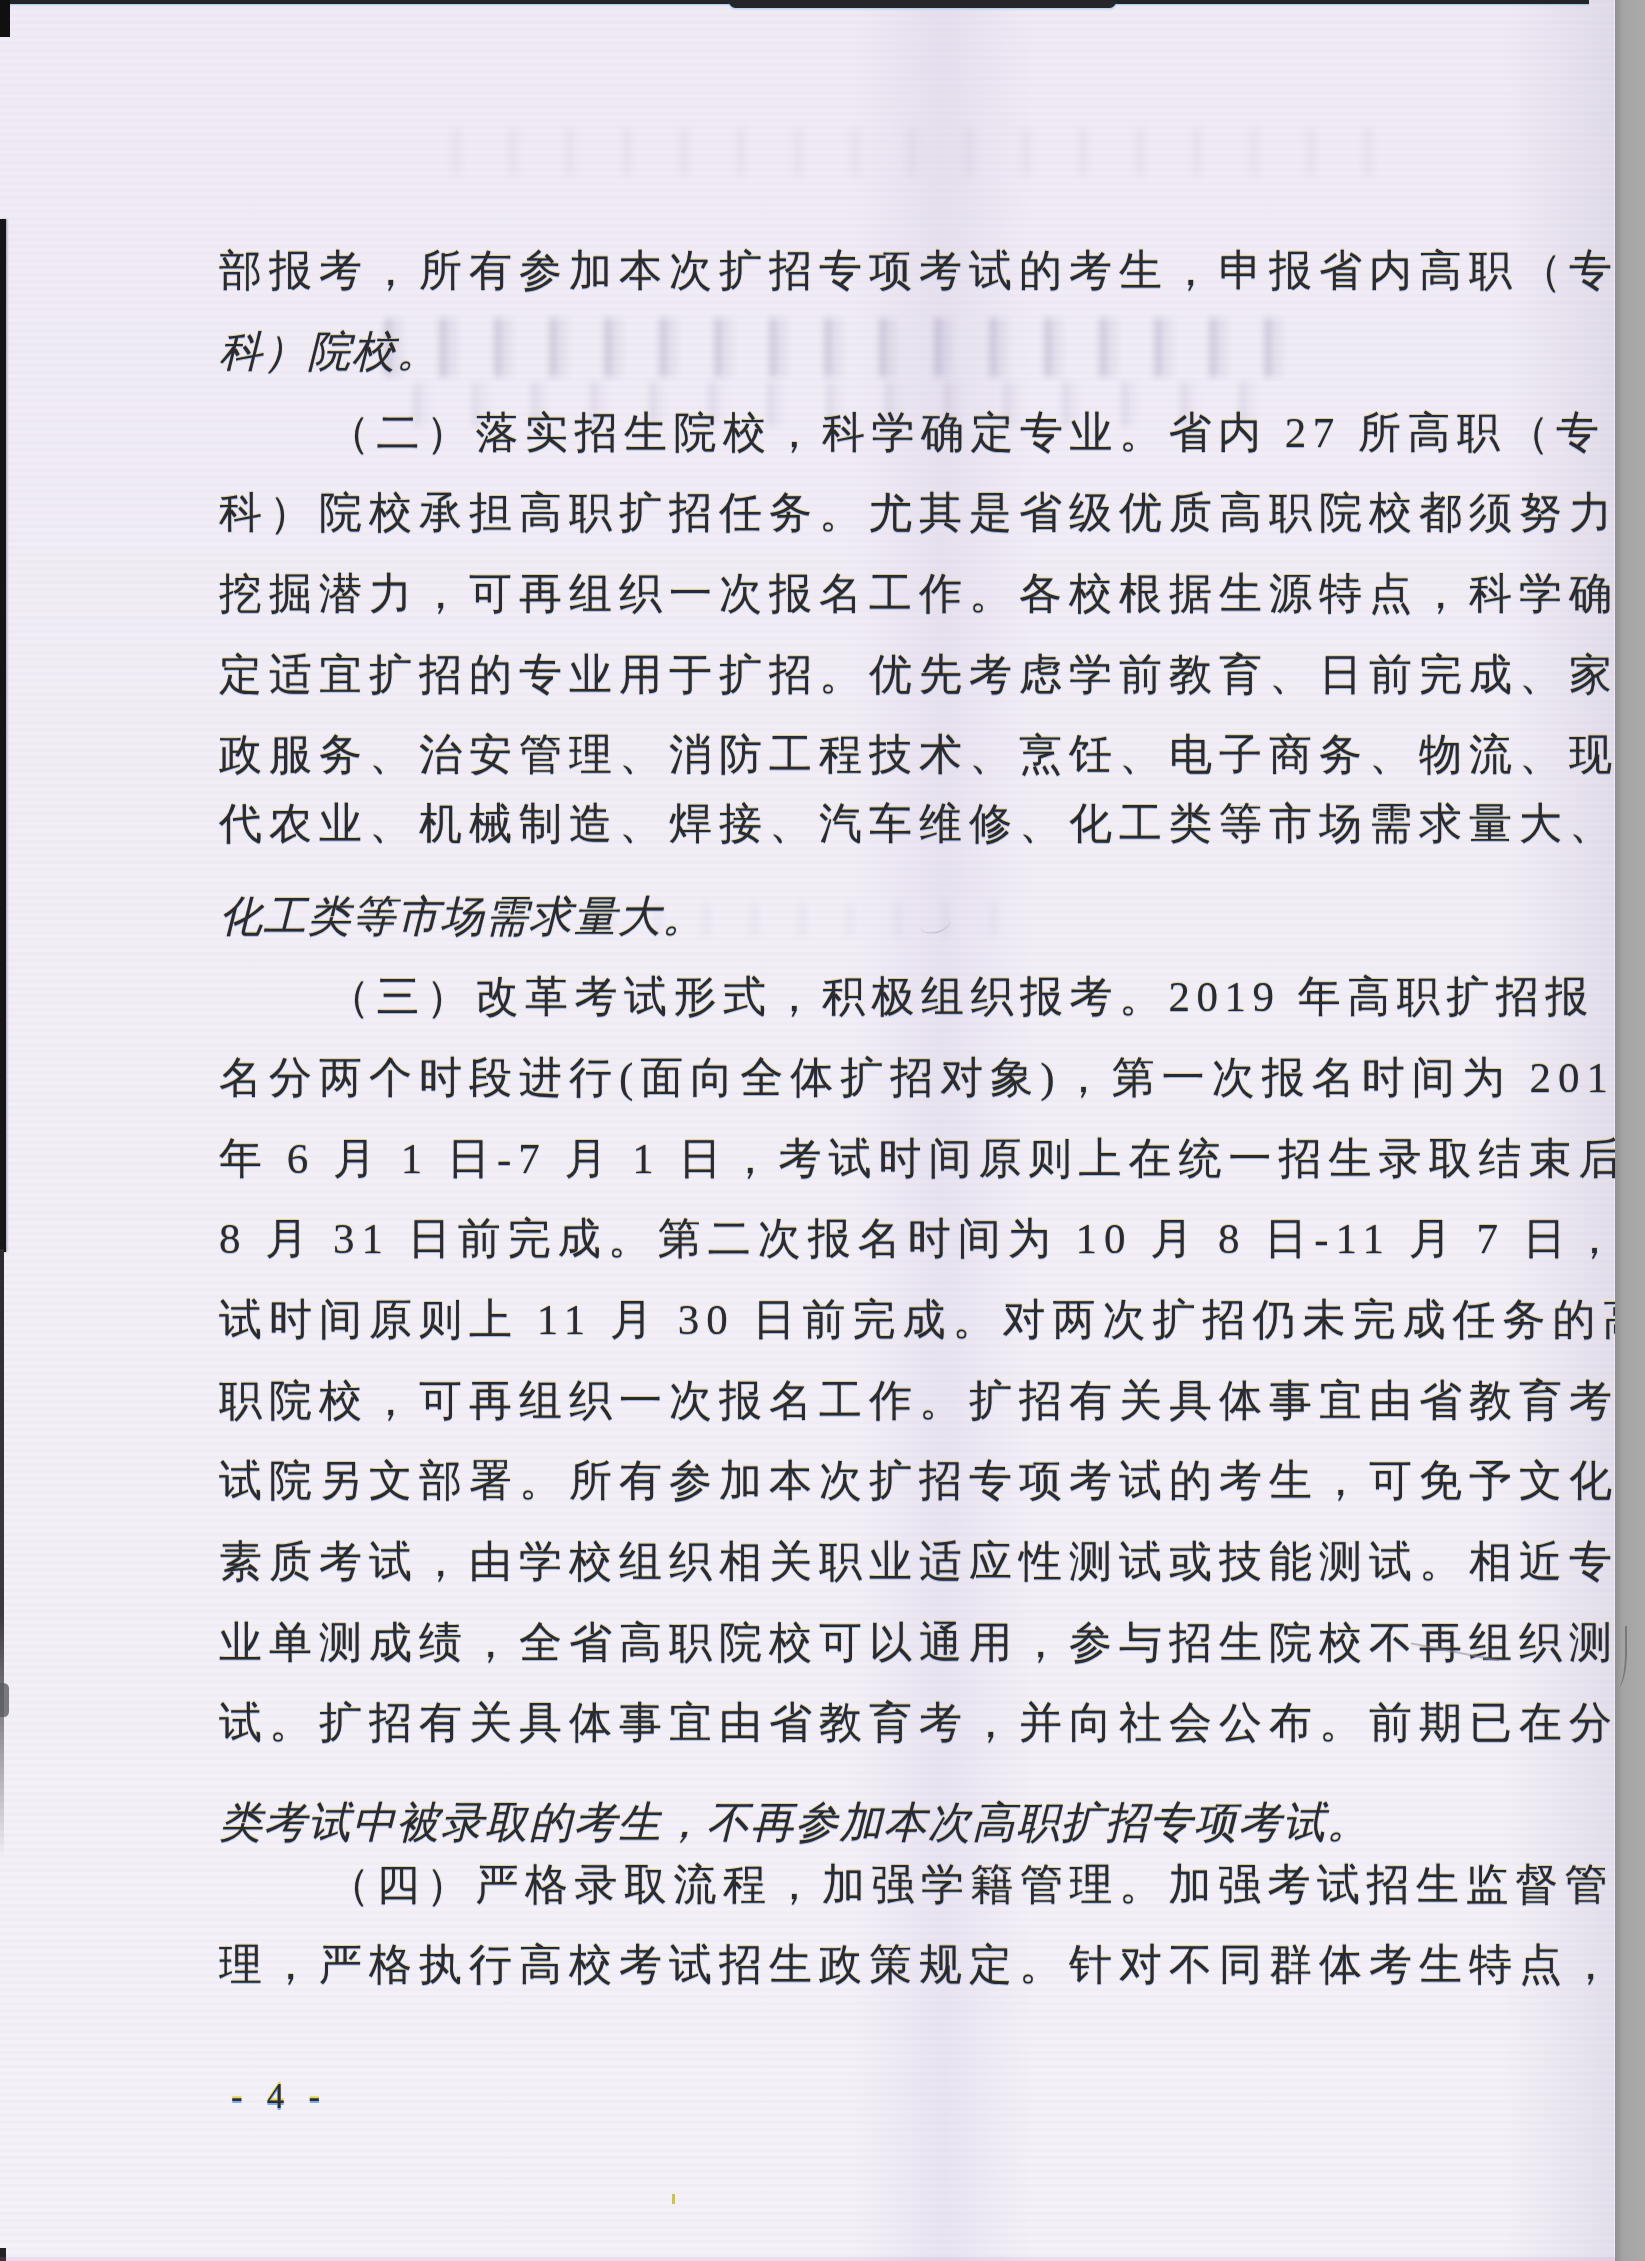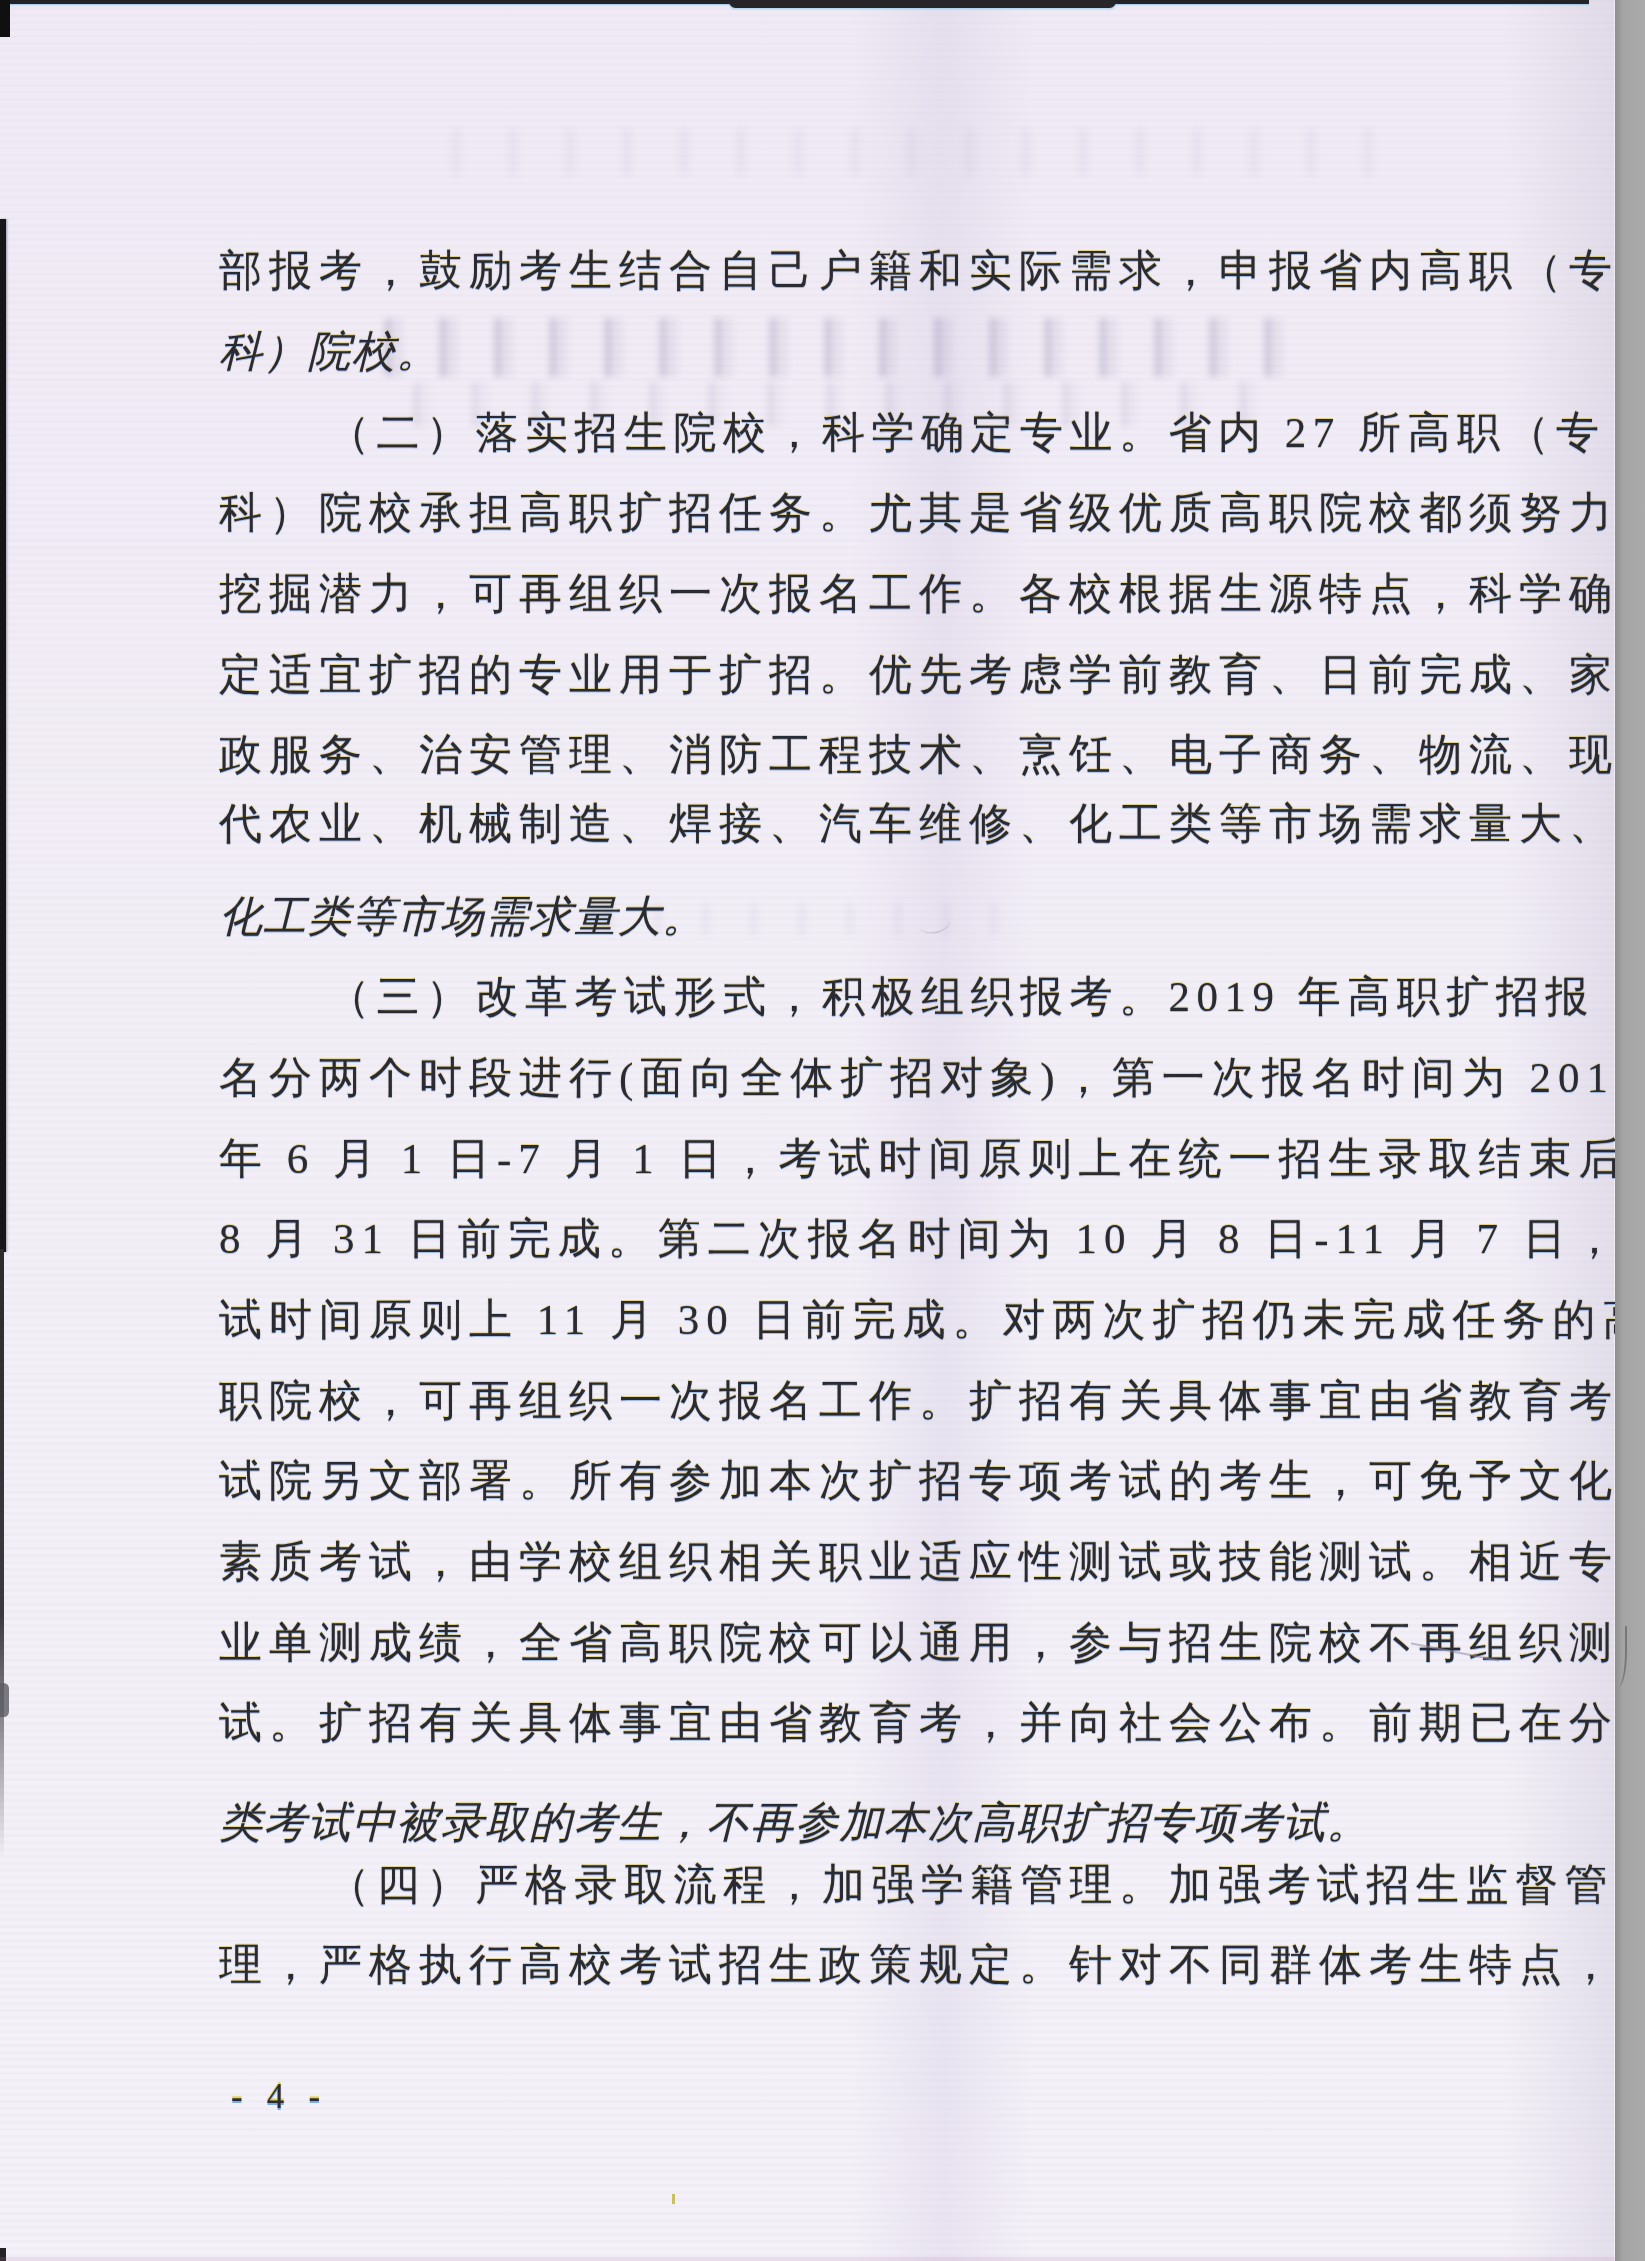--- a/index.html
+++ b/index.html
@@ -102,21 +102,21 @@
 <div class="scanband"></div>
 <div class="vband"></div>
 <div class="vband2"></div>
 
 <div class="ghost ghost-top"></div>
 <div class="ghost ghost-a"></div>
 <div class="ghost ghost-b"></div>
 <div class="ghost ghost-mid"></div>
 <div class="pencil-mark"></div>
 
-<div class="line" style="top:248px">部报考，鼓励考生结合自己户籍和实际需求，申报省内高职（专</div>
+<div class="line" style="top:248px">部报考，所有参加本次扩招专项考试的考生，申报省内高职（专</div>
 <div class="line short" style="top:329px">科）院校。</div>
 <div class="line indent" style="top:410px">（二）落实招生院校，科学确定专业。省内 27 所高职（专</div>
 <div class="line" style="top:490px">科）院校承担高职扩招任务。尤其是省级优质高职院校都须努力</div>
 <div class="line" style="top:571px">挖掘潜力，可再组织一次报名工作。各校根据生源特点，科学确</div>
 <div class="line" style="top:652px">定适宜扩招的专业用于扩招。优先考虑学前教育、日前完成、家</div>
 <div class="line" style="top:732px">政服务、治安管理、消防工程技术、烹饪、电子商务、物流、现</div>
 <div class="line" style="top:801px">代农业、机械制造、焊接、汽车维修、化工类等市场需求量大、</div>
 <div class="line short" style="top:894px">化工类等市场需求量大。</div>
 <div class="line indent" style="top:974px">（三）改革考试形式，积极组织报考。2019 年高职扩招报</div>
 <div class="line" style="top:1055px">名分两个时段进行(面向全体扩招对象)，第一次报名时间为 2019</div>

